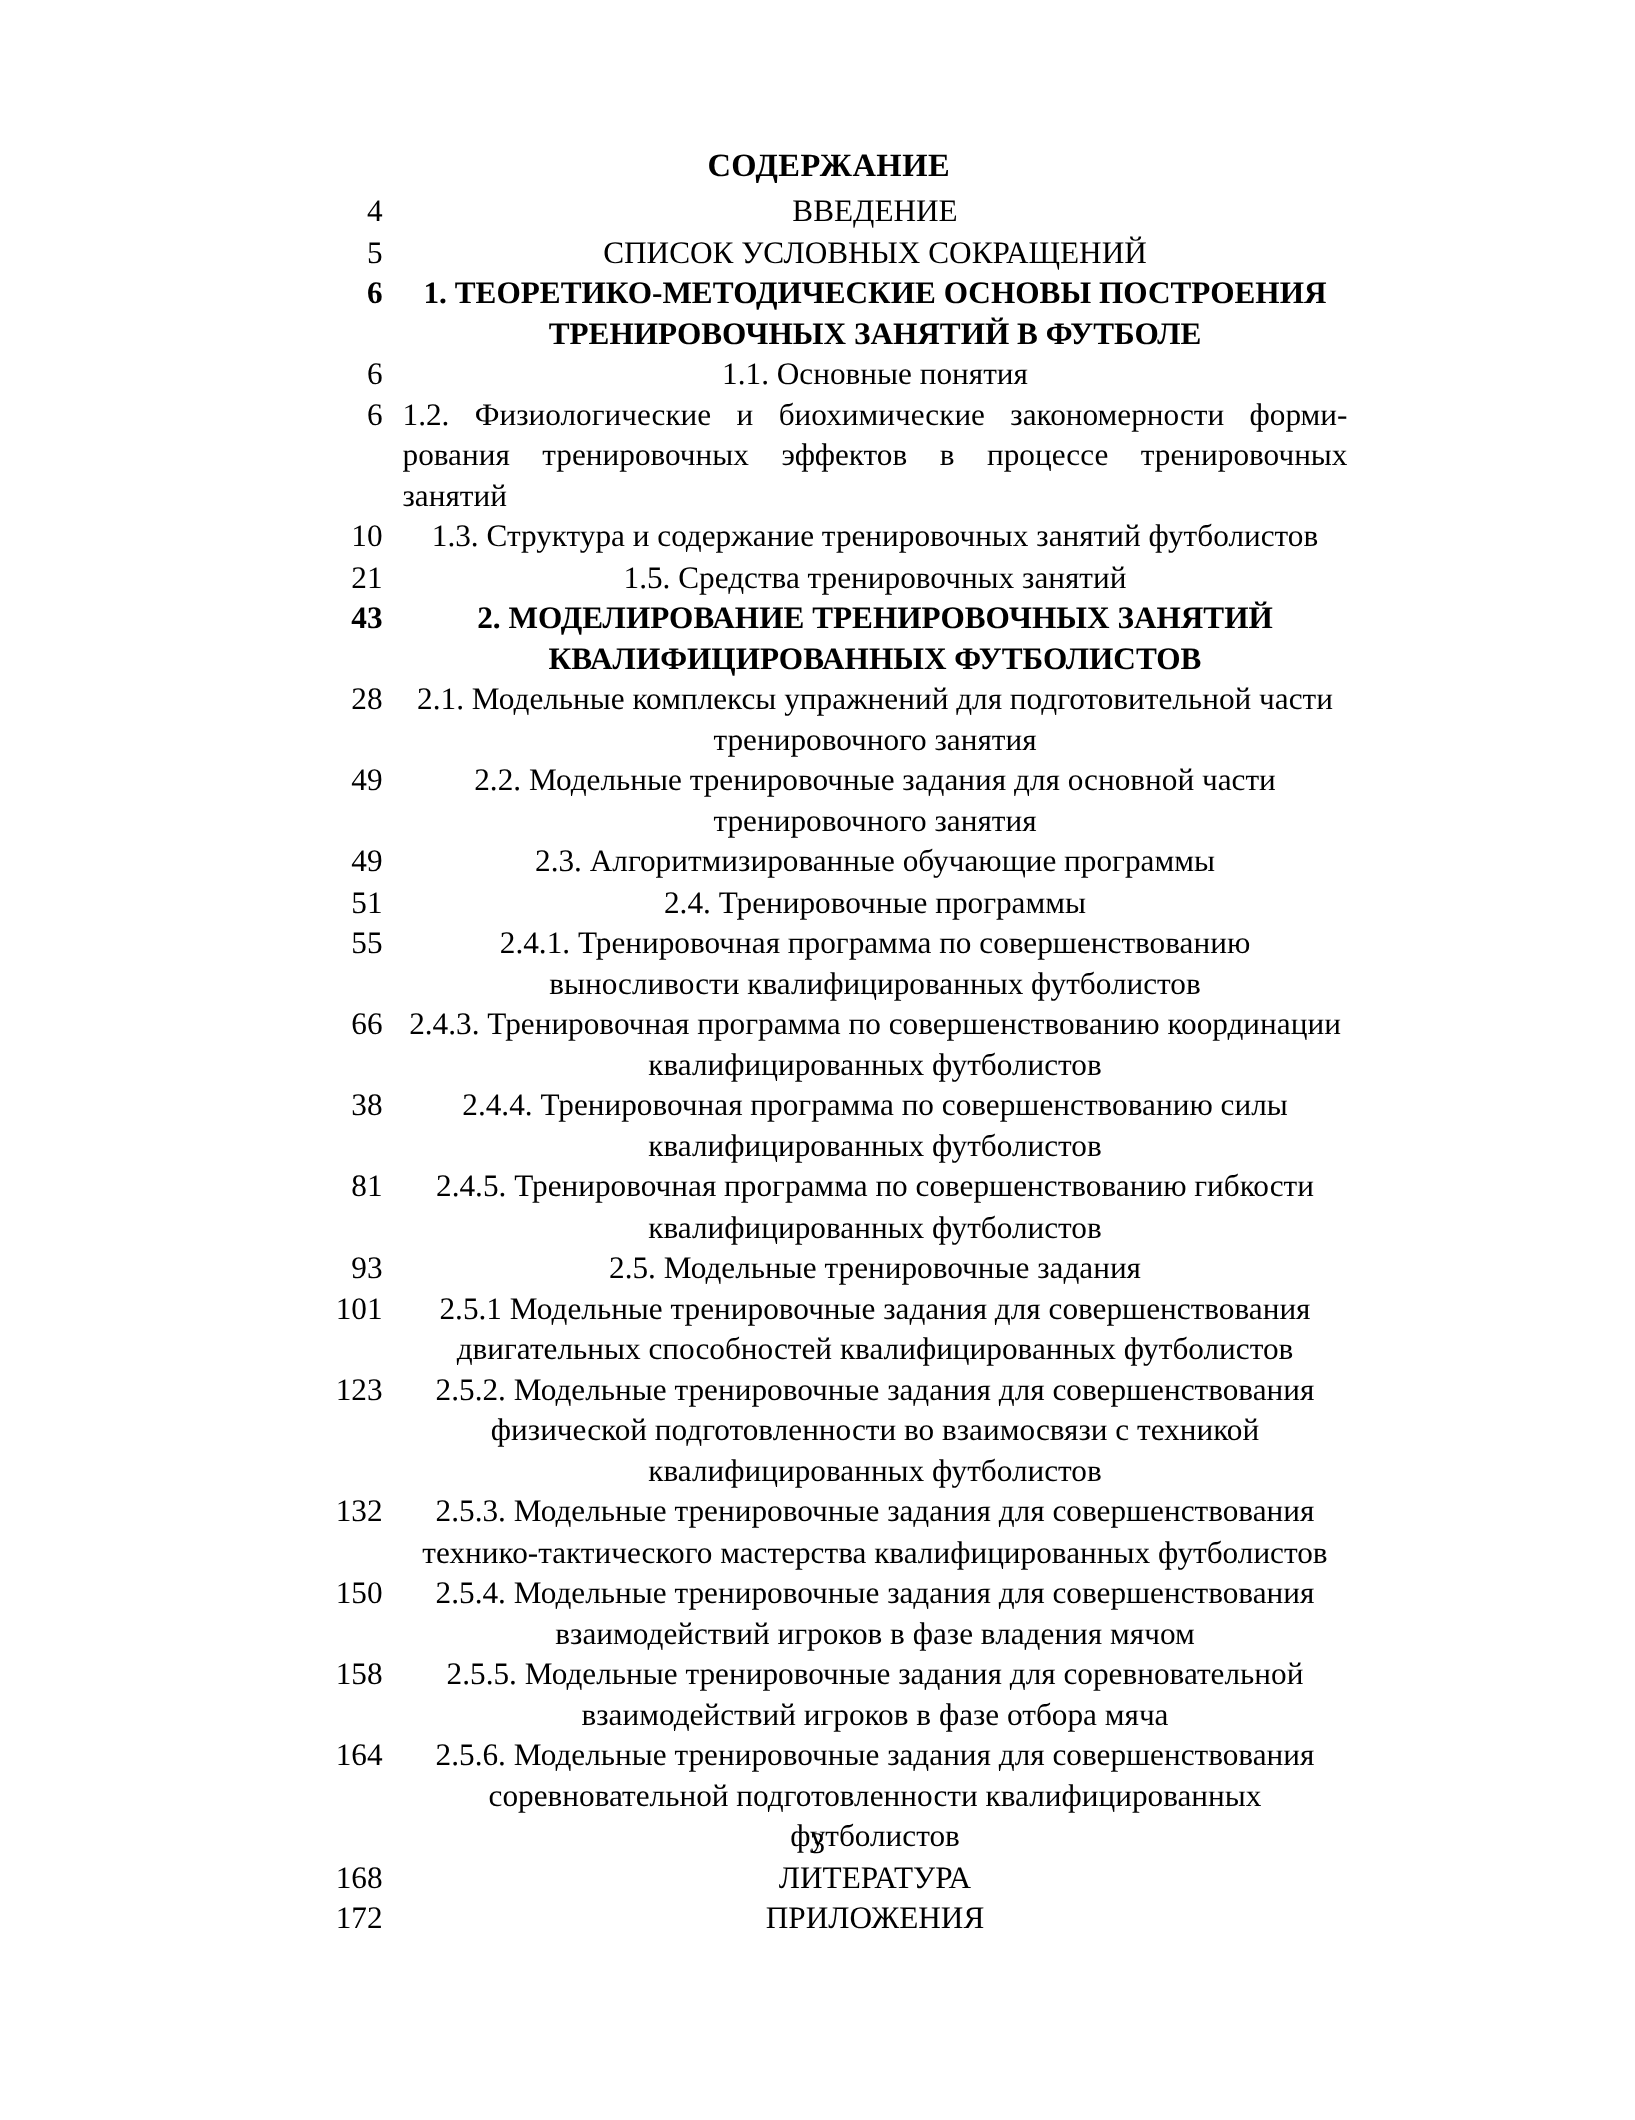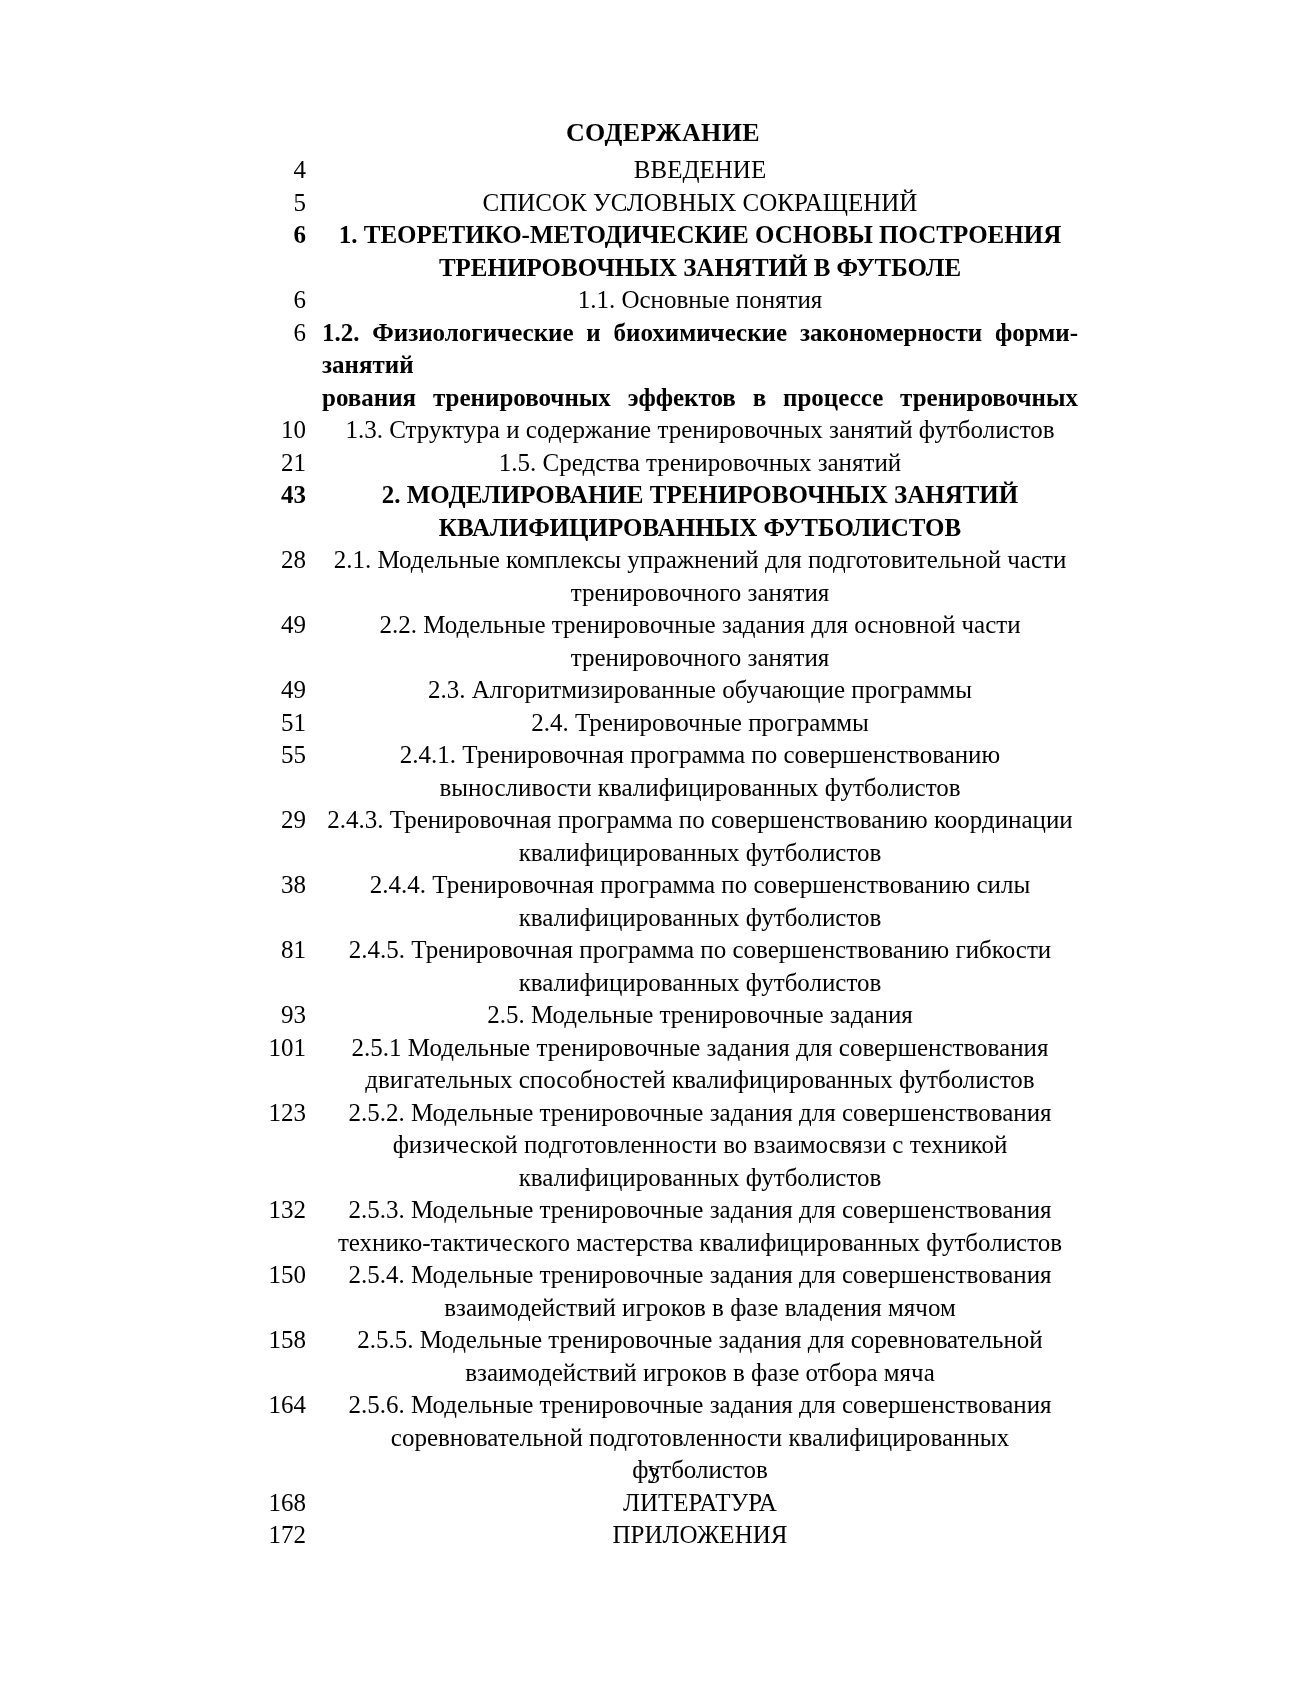--- a/index.html
+++ b/index.html
@@ -53,21 +53,20 @@
     min-width: 0;
     text-align: center;
   }
   .toc-row.bold .toc-page,
   .toc-row.bold .toc-text {
     font-weight: bold;
   }
   .toc-text.justify {
     text-align: justify;
     text-justify: inter-word;
-    font-weight: bold;
   }
   .just-line {
     display: block;
     text-align: justify;
     text-align-last: justify;
   }
   .just-line.last {
     text-align-last: left;
   }
   .footer-number {
@@ -100,22 +99,22 @@
           <span class="toc-text">1. ТЕОРЕТИКО-МЕТОДИЧЕСКИЕ ОСНОВЫ ПОСТРОЕНИЯ ТРЕНИРОВОЧНЫХ ЗАНЯТИЙ В ФУТБОЛЕ</span>
         </li>
         <li class="toc-row">
           <span class="toc-page">6</span>
           <span class="toc-text">1.1. Основные понятия</span>
         </li>
         <li class="toc-row">
           <span class="toc-page">6</span>
           <span class="toc-text justify">
             <span class="just-line">1.2.  Физиологические  и  биохимические  закономерности  форми-</span>
+            <span class="just-line">рования  тренировочных  эффектов  в  процессе  тренировочных</span>
             <span class="just-line last">занятий</span>
-            <span class="just-line">рования  тренировочных  эффектов  в  процессе  тренировочных</span>
           </span>
         </li>
         <li class="toc-row">
           <span class="toc-page">10</span>
           <span class="toc-text">1.3. Структура и содержание тренировочных занятий футболистов</span>
         </li>
         <li class="toc-row">
           <span class="toc-page">21</span>
           <span class="toc-text">1.5. Средства тренировочных занятий</span>
         </li>
@@ -137,21 +136,21 @@
         </li>
         <li class="toc-row">
           <span class="toc-page">51</span>
           <span class="toc-text">2.4. Тренировочные программы</span>
         </li>
         <li class="toc-row">
           <span class="toc-page">55</span>
           <span class="toc-text">2.4.1. Тренировочная программа по совершенствованию выносливости квалифицированных футболистов</span>
         </li>
         <li class="toc-row">
-          <span class="toc-page">29</span>
+          <span class="toc-page">66</span>
           <span class="toc-text">2.4.3. Тренировочная программа по совершенствованию координации квалифицированных футболистов</span>
         </li>
         <li class="toc-row">
           <span class="toc-page">38</span>
           <span class="toc-text">2.4.4. Тренировочная программа по совершенствованию силы квалифицированных футболистов</span>
         </li>
         <li class="toc-row">
           <span class="toc-page">81</span>
           <span class="toc-text">2.4.5. Тренировочная программа по совершенствованию гибкости квалифицированных футболистов</span>
         </li>

